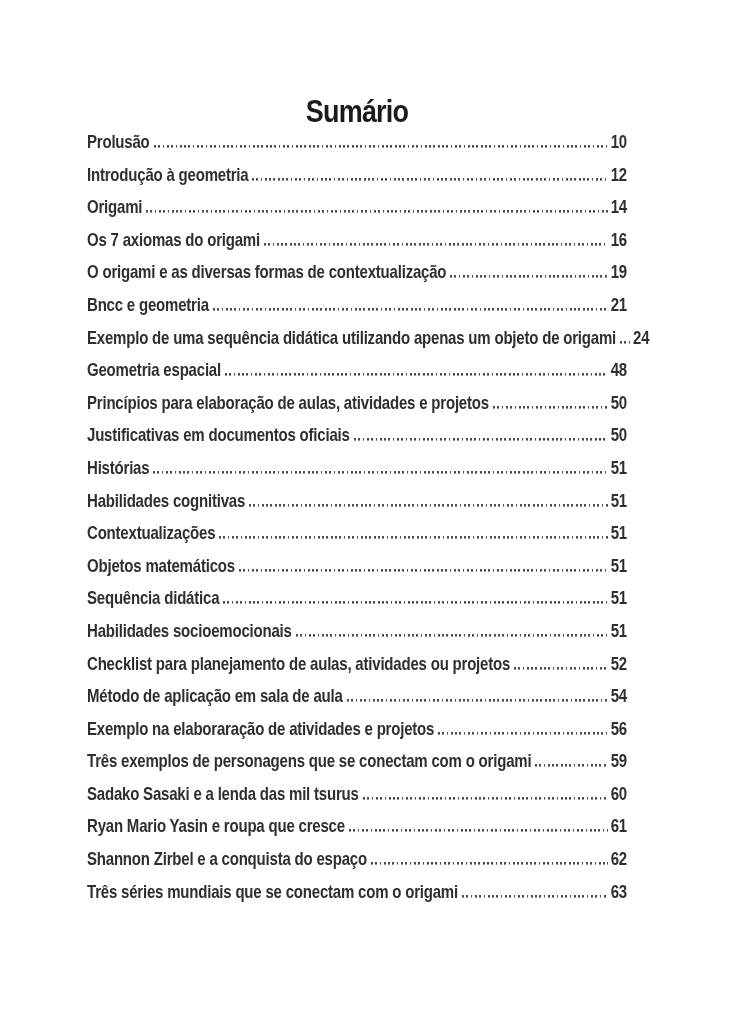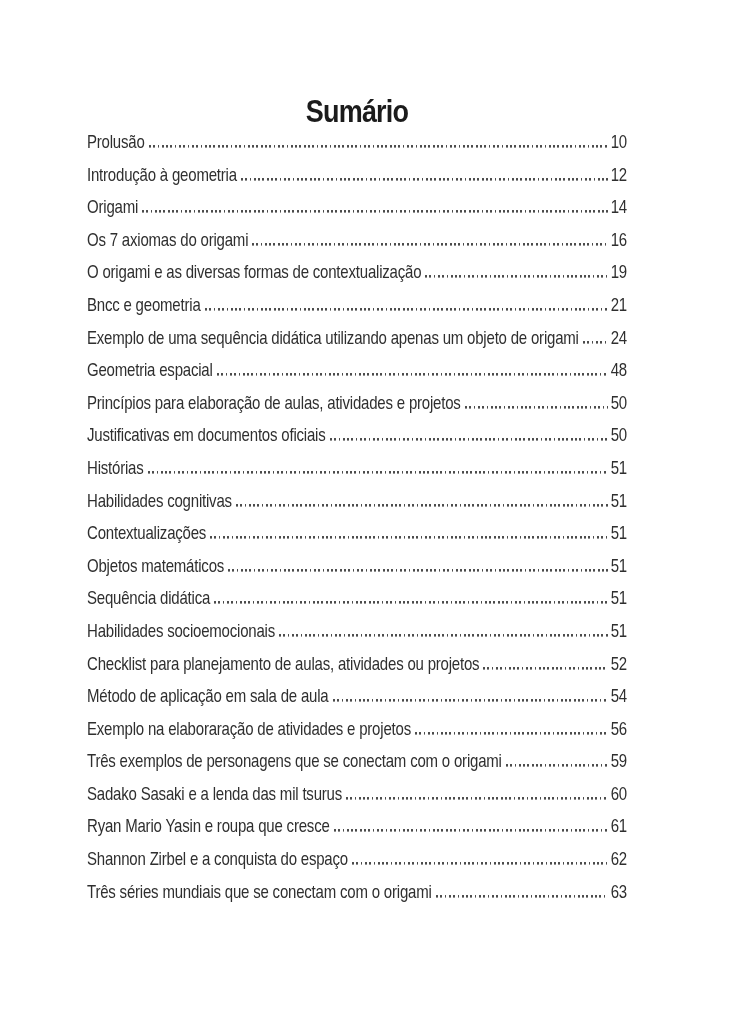--- a/index.html
+++ b/index.html
@@ -23,21 +23,21 @@
     line-height: 1.15;
     font-weight: 700;
     letter-spacing: -0.8px;
     color: #1b1b1b;
     transform: scaleY(1.15);
     transform-origin: center top;
     white-space: nowrap;
   }
   .toc-list {
     position: absolute;
-    left: 87px; right: 110px; top: 124px;
+    left: 87px; right: 110px; top: 124px; font-weight: bold;
   }
   .toc-row {
     display: flex;
     align-items: baseline;
     height: 32.6px;
     box-sizing: border-box;
     padding-top: 8px;
     white-space: nowrap;
     transform: scaleY(1.28);
     transform-origin: center center;

